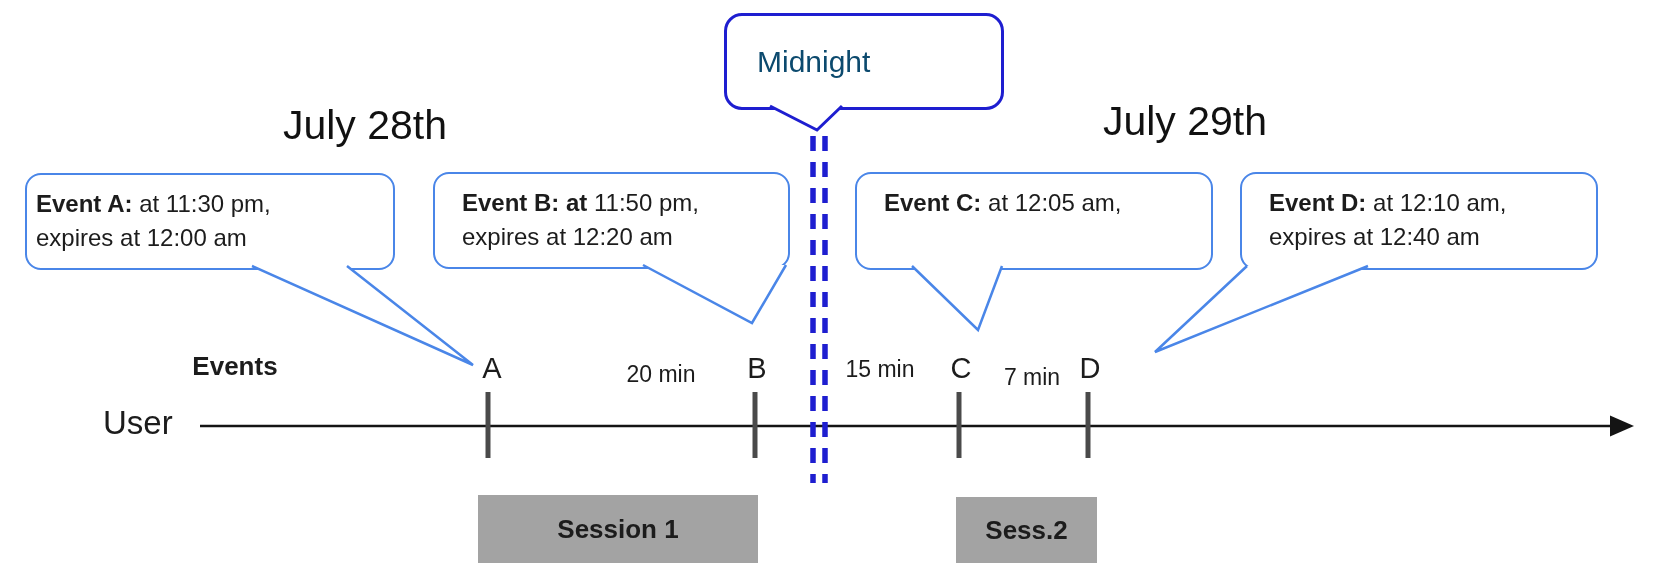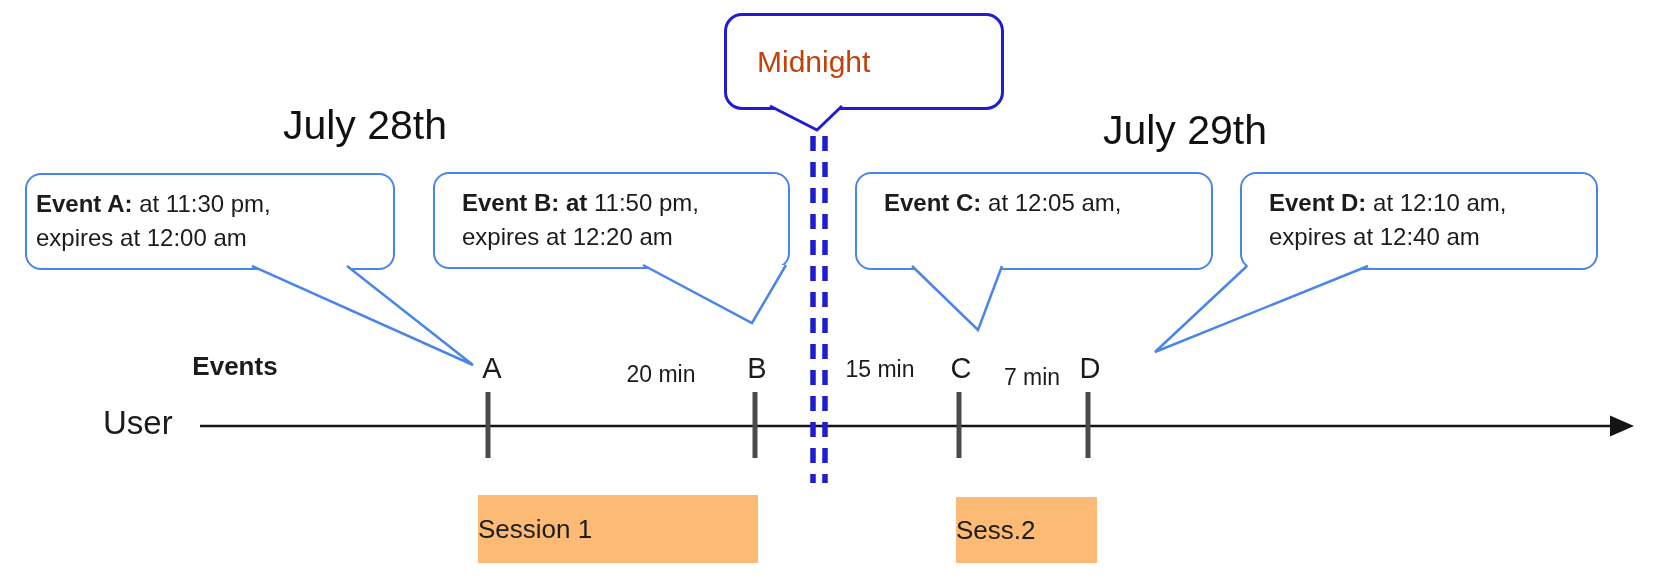--- a/index.html
+++ b/index.html
@@ -13,40 +13,40 @@
     position:absolute;box-sizing:border-box;background:#fff;
     border:2.5px solid #4a86e8;border-radius:16px;
     padding:12px 0 0 27px;font-size:24px;line-height:34px;color:#1c1c1c;
     white-space:nowrap;z-index:1;
   }
   .callout .b{font-weight:bold;}
   .midnight{
     position:absolute;box-sizing:border-box;background:#fff;
     border:3px solid #1e1ed0;border-radius:18px;
     display:flex;align-items:center;padding-left:30px;
-    font-size:30px;color:#c2410c;z-index:1;
+    font-size:30px;color:#0c4a6e;z-index:1;
   }
   .axis-label{white-space:nowrap;}
   .events-label{font-size:26px;text-align:center;}
   .user-label{font-size:33px;}
   .tick-letter{font-size:29px;text-align:center;width:44px;}
   .gap-label{font-size:23px;text-align:center;width:120px;}
   .session{
-    position:absolute;background:#fdba74;display:flex;align-items:center;
-    justify-content:flex-start;font-size:26px;color:#1c1c1c;z-index:1;
+    position:absolute;background:#a3a3a3;display:flex;align-items:center;
+    justify-content:center;font-size:26px;color:#1c1c1c;z-index:1;font-weight:bold;
   }
   svg.art{position:absolute;left:0;top:0;z-index:5;pointer-events:none;}
 </style>
 </head>
 <body>
 
 <div class="stage">
 
   <div class="abs date-title" style="left:250px;top:102px;width:230px;">July 28th</div>
-  <div class="abs date-title" style="left:1070px;top:107px;width:230px;">July 29th</div>
+  <div class="abs date-title" style="left:1070px;top:98px;width:230px;">July 29th</div>
 
   <div class="midnight" style="left:724px;top:13px;width:280px;height:97px;">
     <span>Midnight</span>
   </div>
 
   <div class="callout" style="left:25px;top:173px;width:370px;height:97px;padding-left:9px;">
     <div><span class="b">Event A:</span><span> at 11:30 pm,</span></div>
     <div>expires at 12:00 am</div>
   </div>
 

